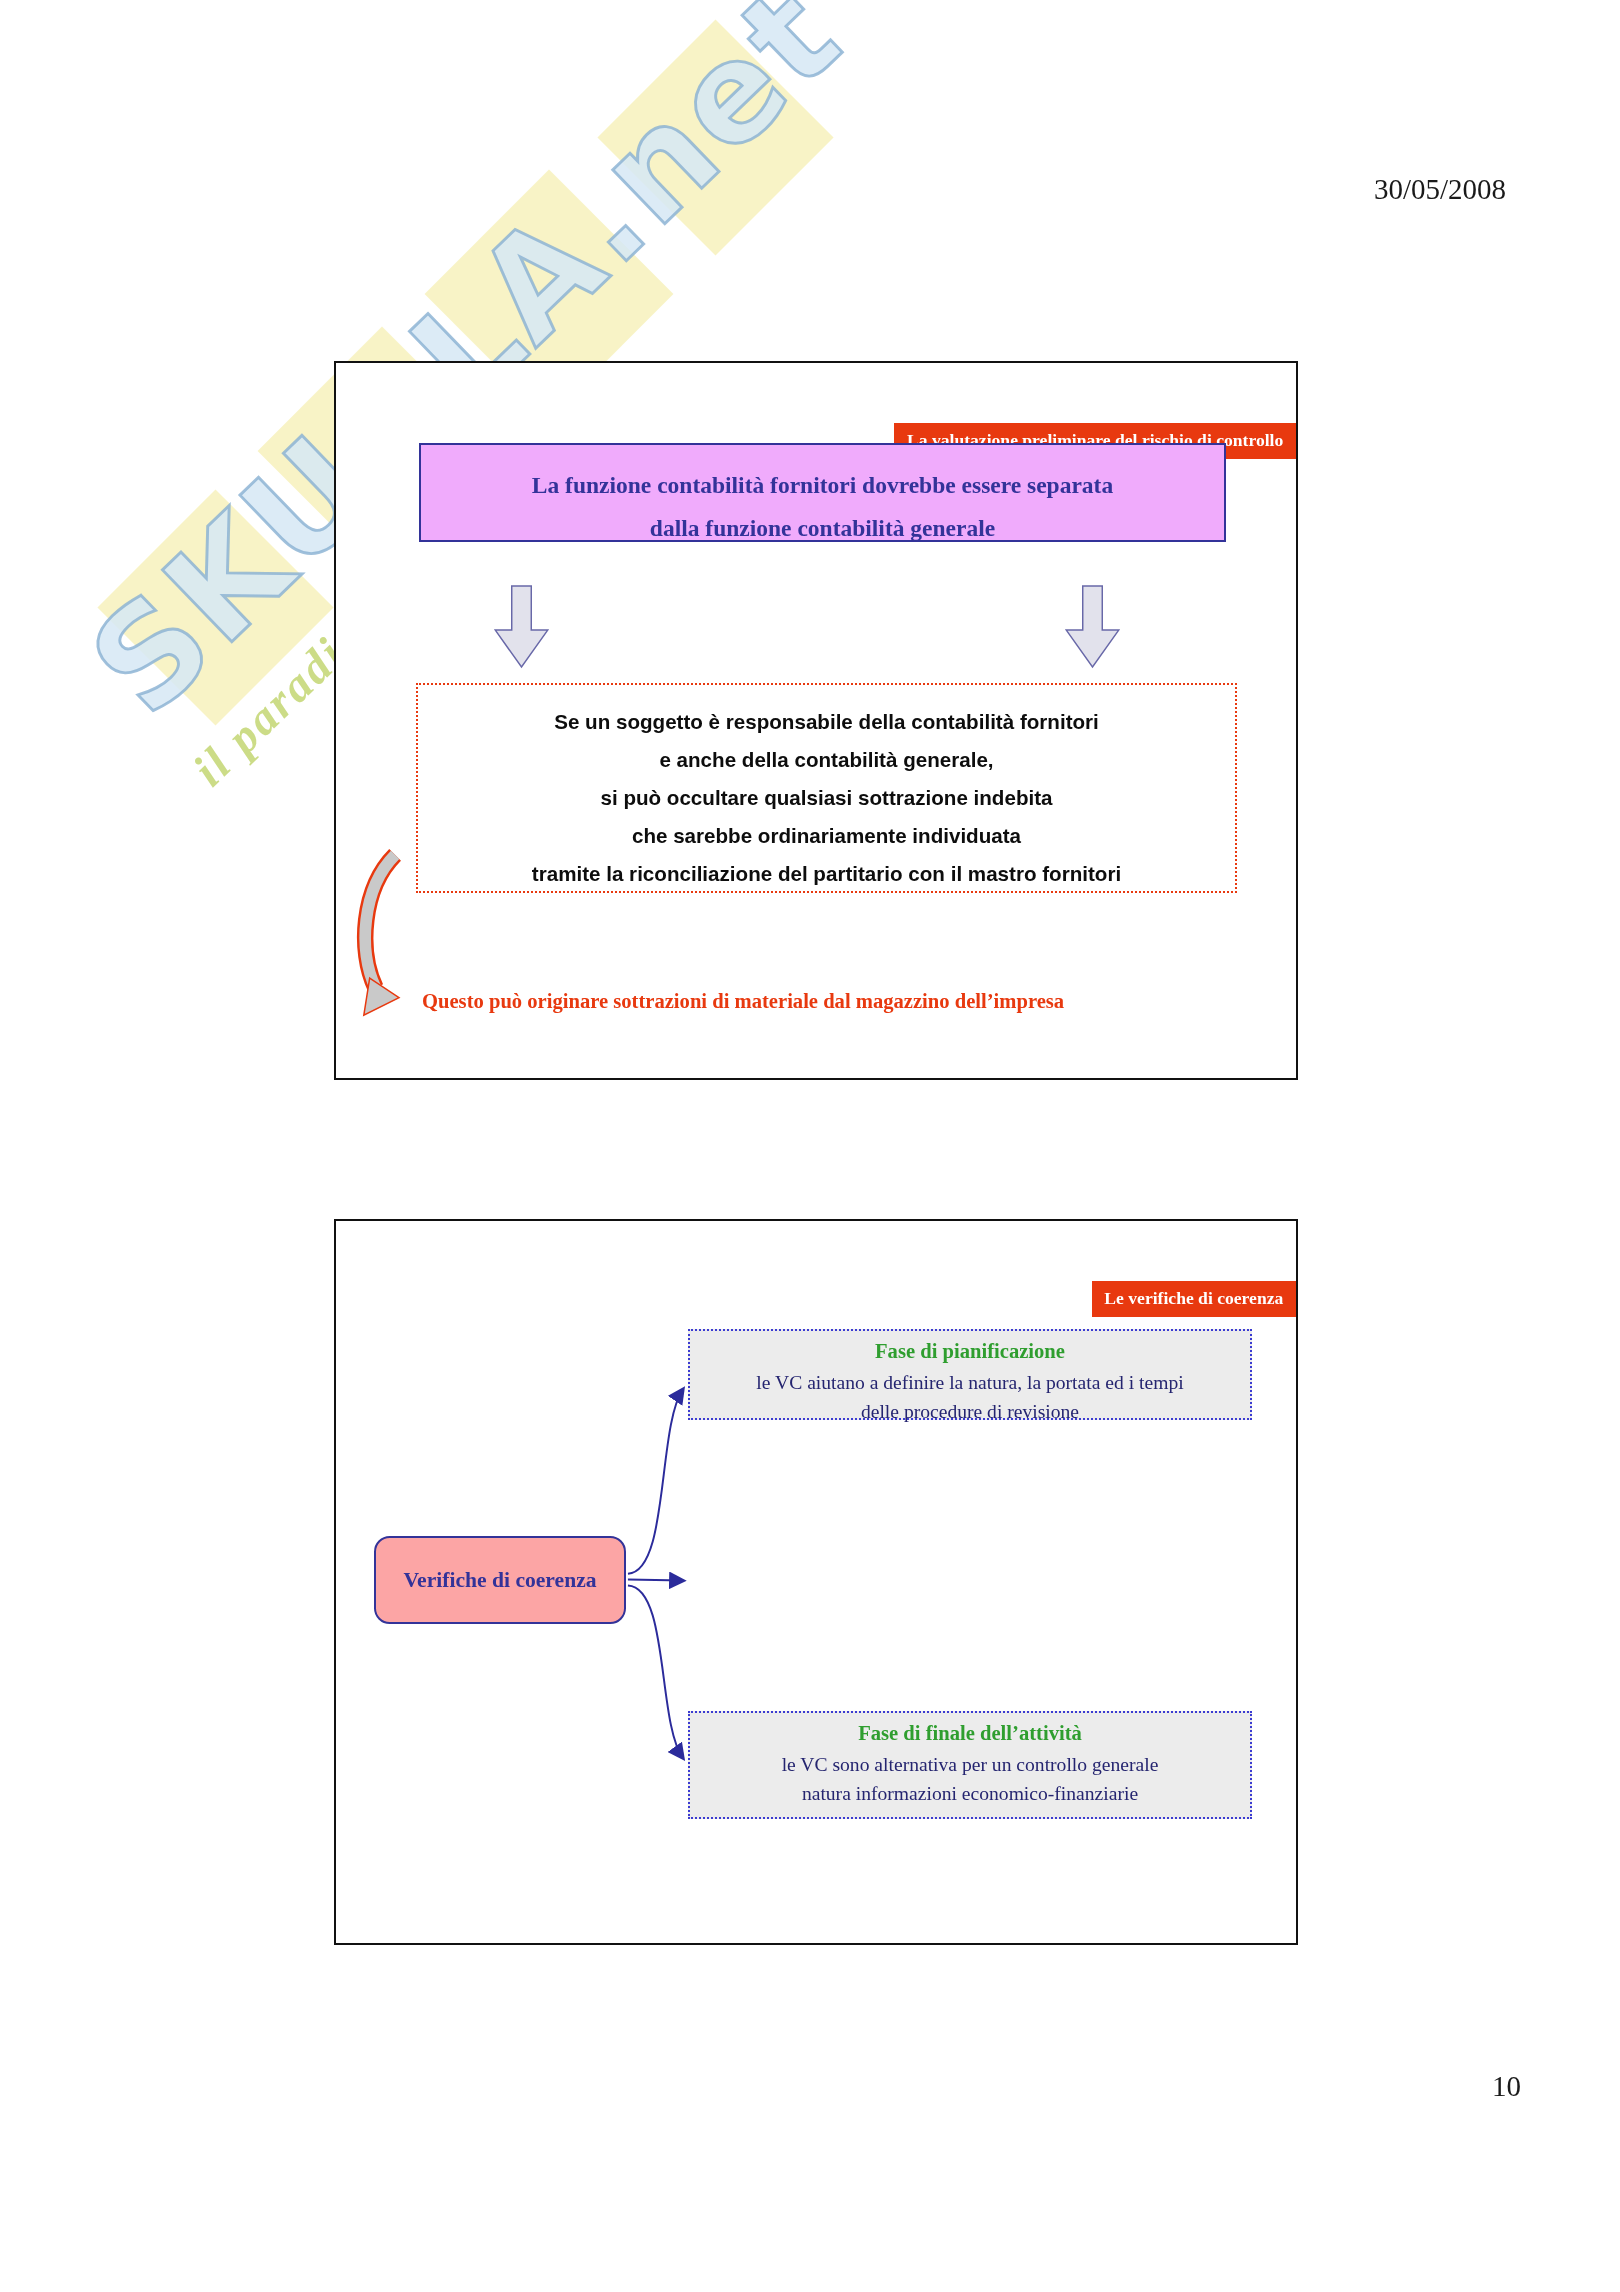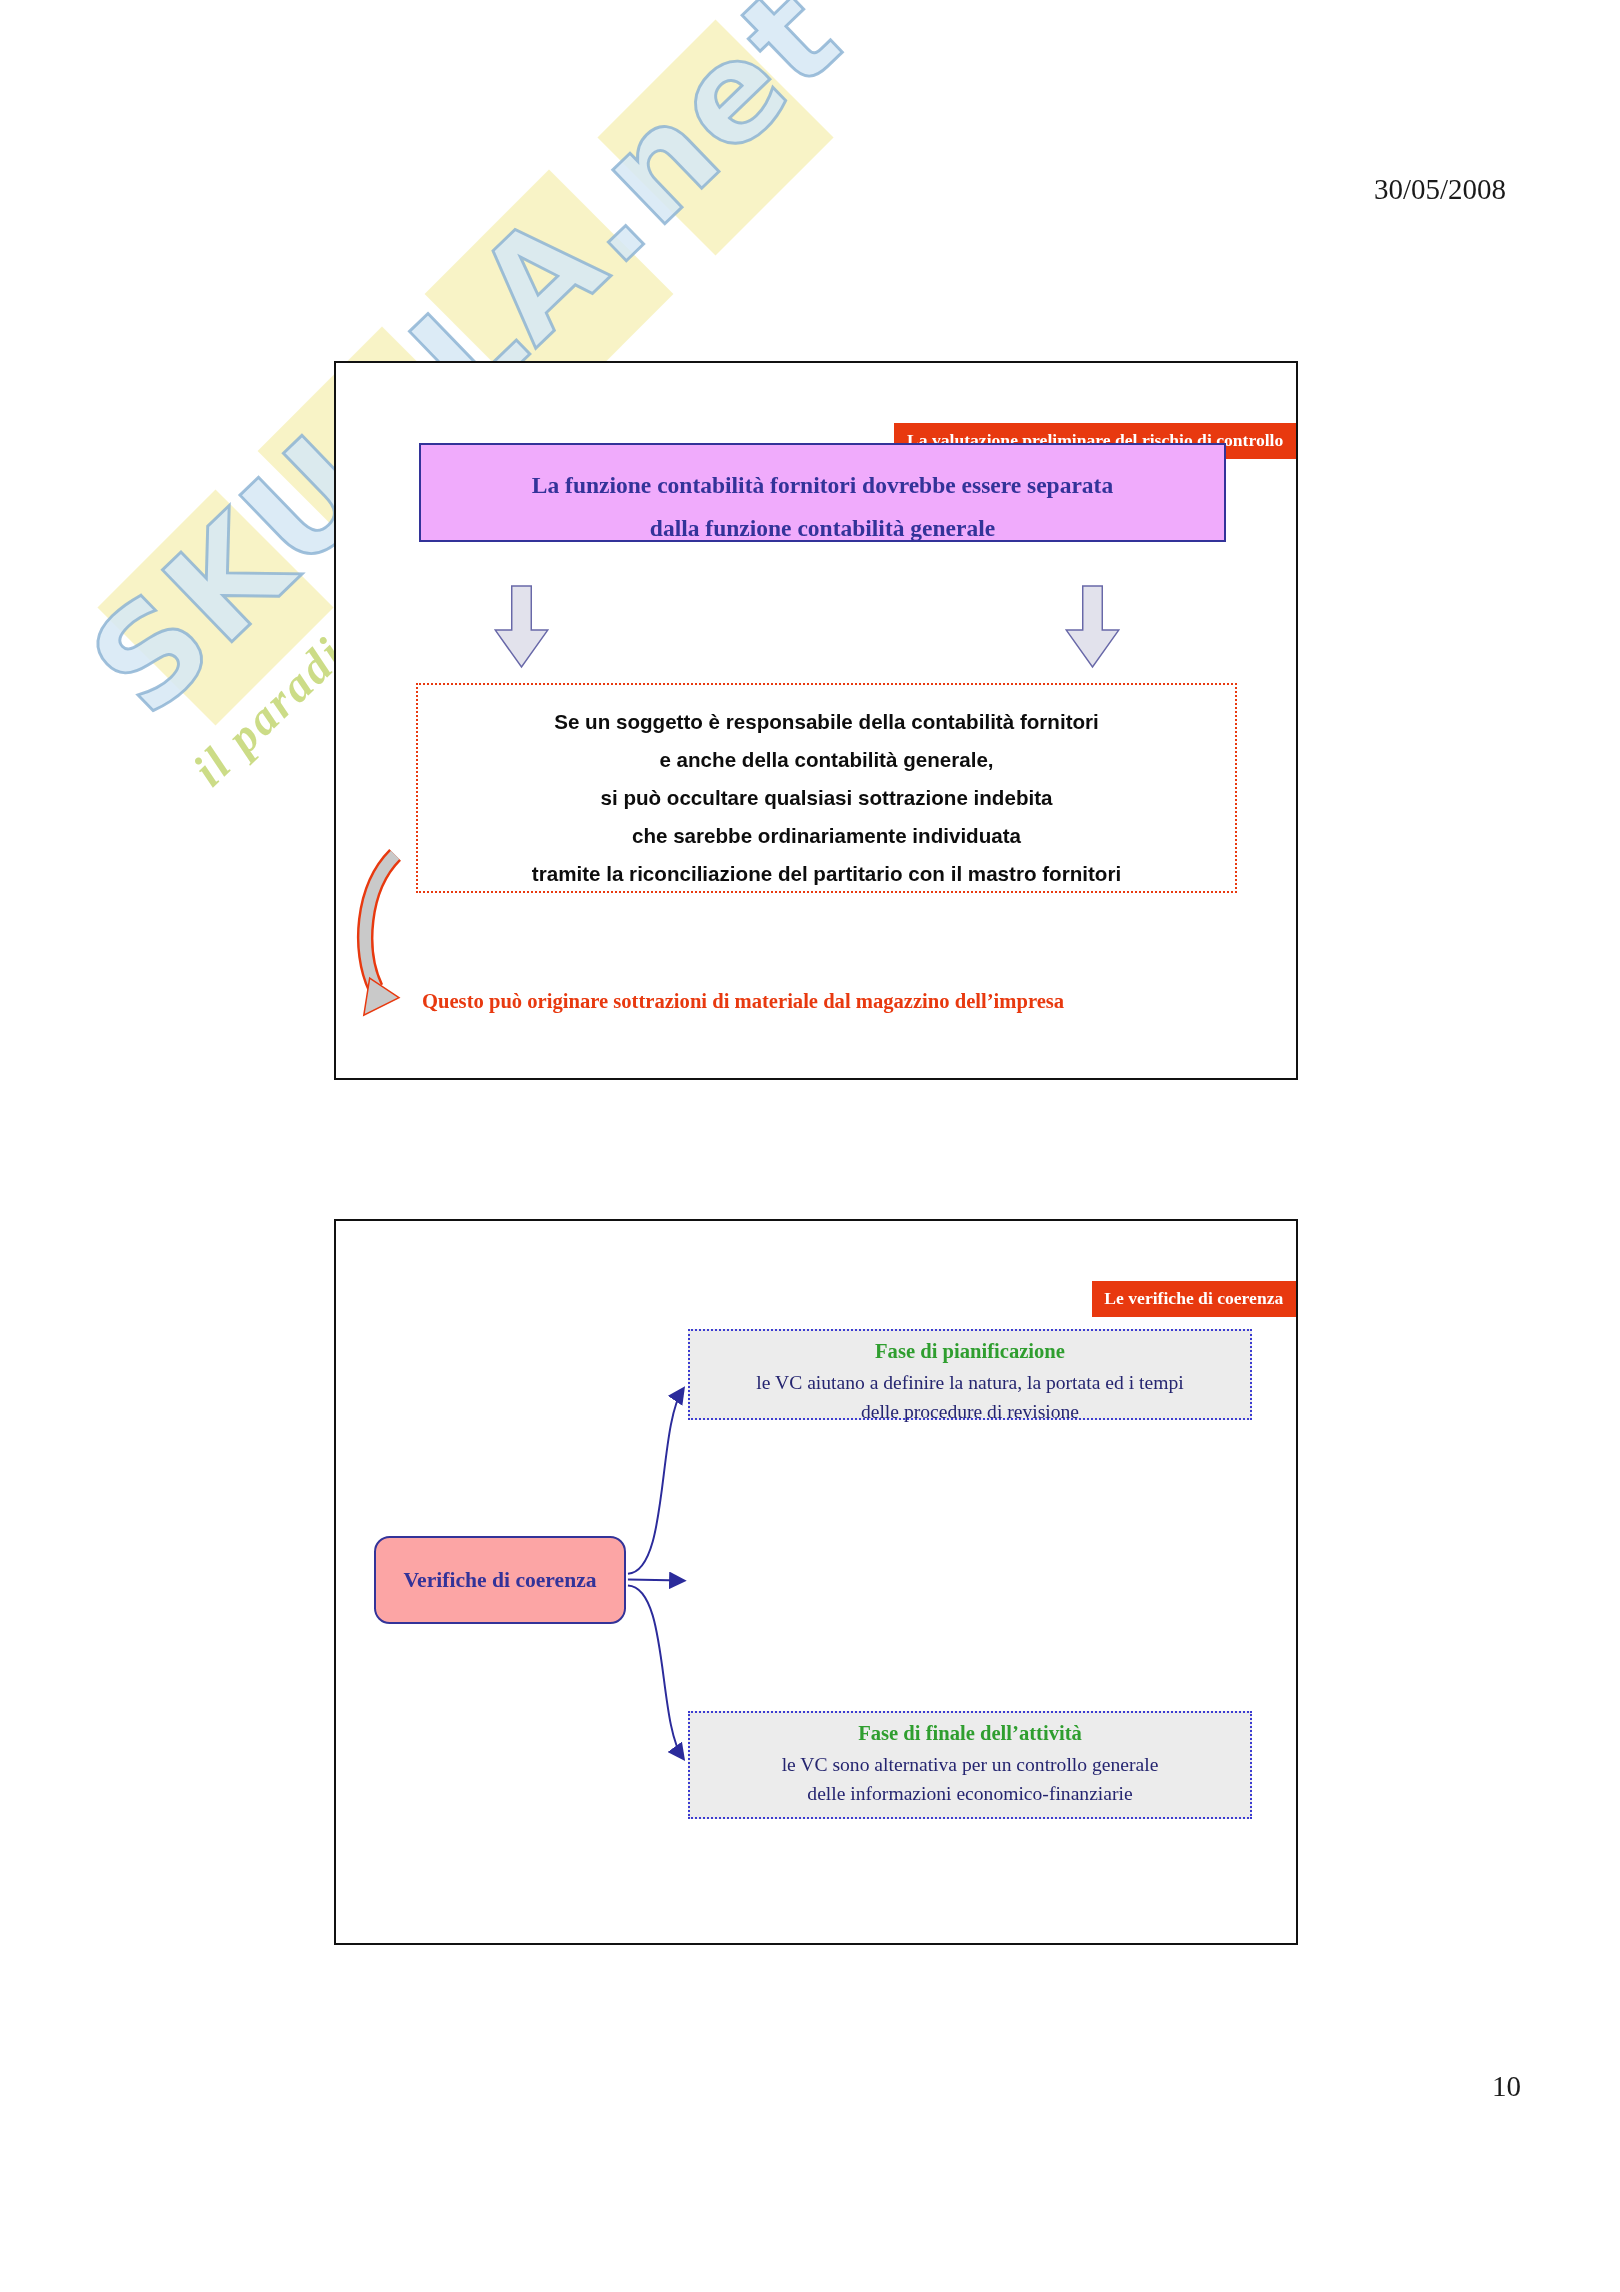--- a/index.html
+++ b/index.html
@@ -174,19 +174,19 @@
     <div class="phase-box phase1">
       <div class="phase-title">Fase di pianificazione</div>
       <div class="phase-line">le VC aiutano a definire la natura, la portata ed i tempi</div>
       <div class="phase-line">delle procedure di revisione</div>
     </div>
 
 
     <div class="phase-box phase3">
       <div class="phase-title">Fase di finale dell’attività</div>
       <div class="phase-line">le VC sono alternativa per un controllo generale</div>
-      <div class="phase-line">delle informazioni economico-finanziarie</div>
+      <div class="phase-line">natura informazioni economico-finanziarie</div>
     </div>
   </section>
 
   <div class="page-number">10</div>
 </div>
 
 
 </body></html>

